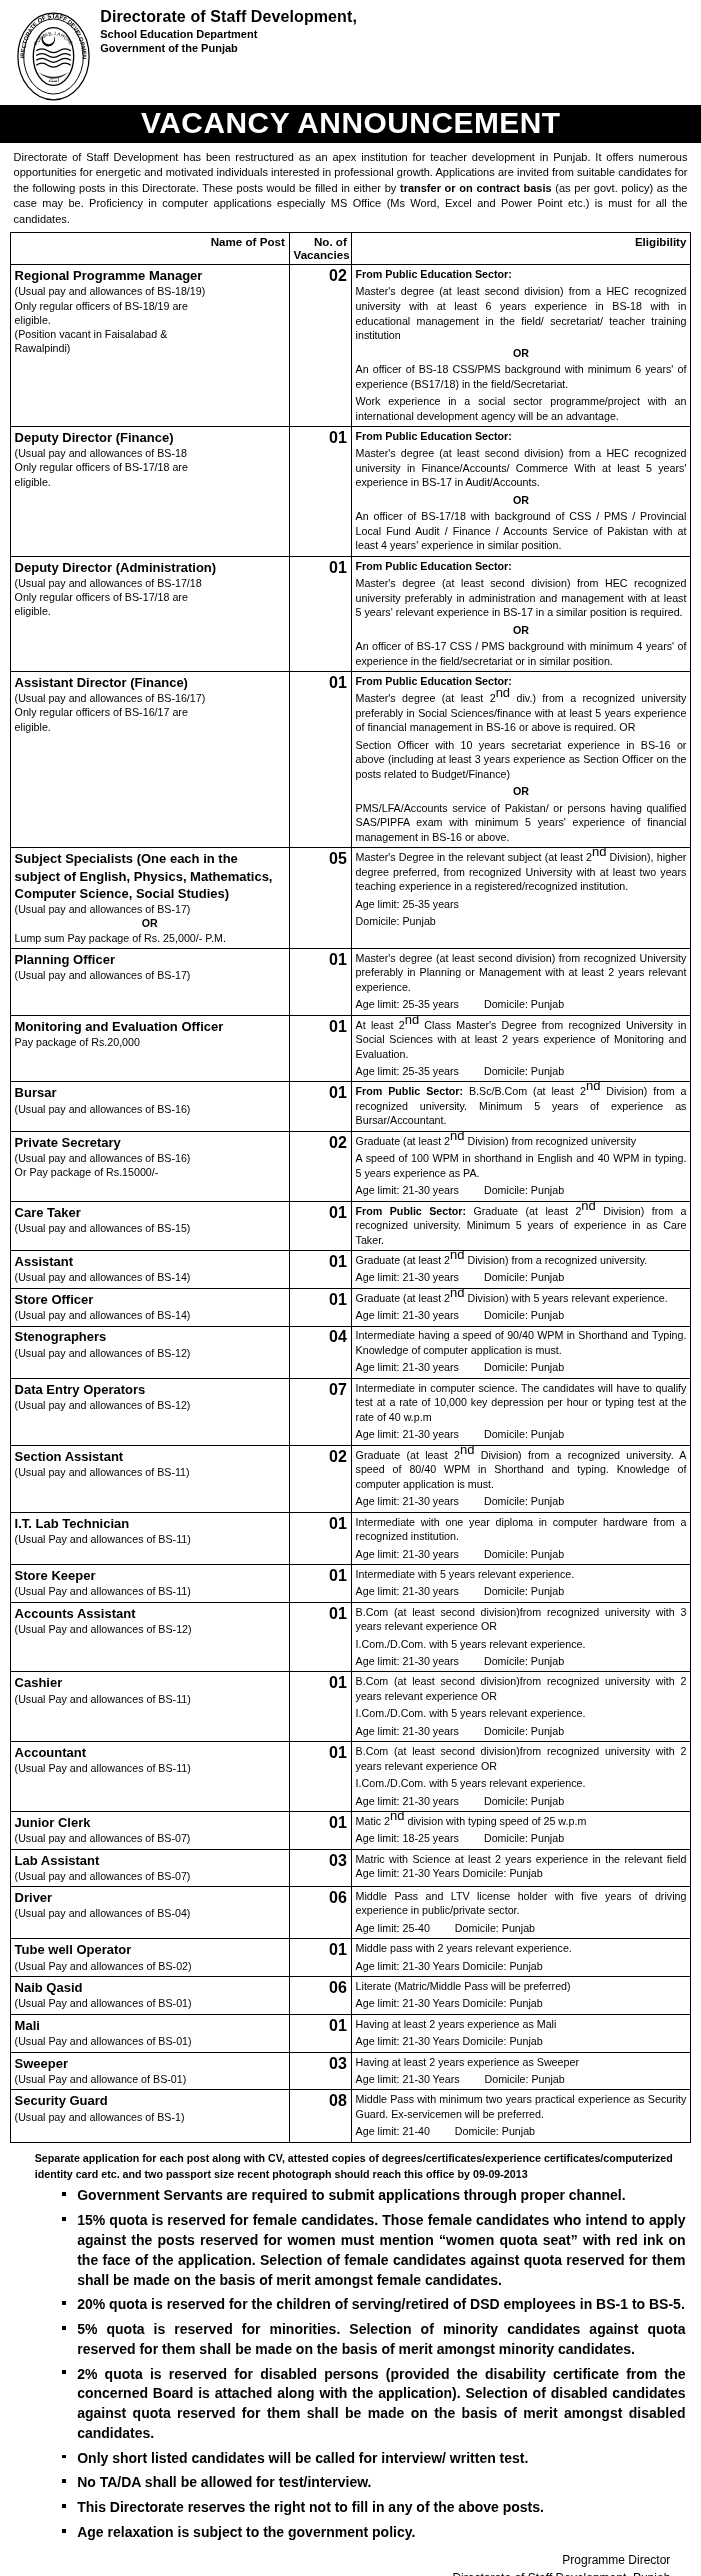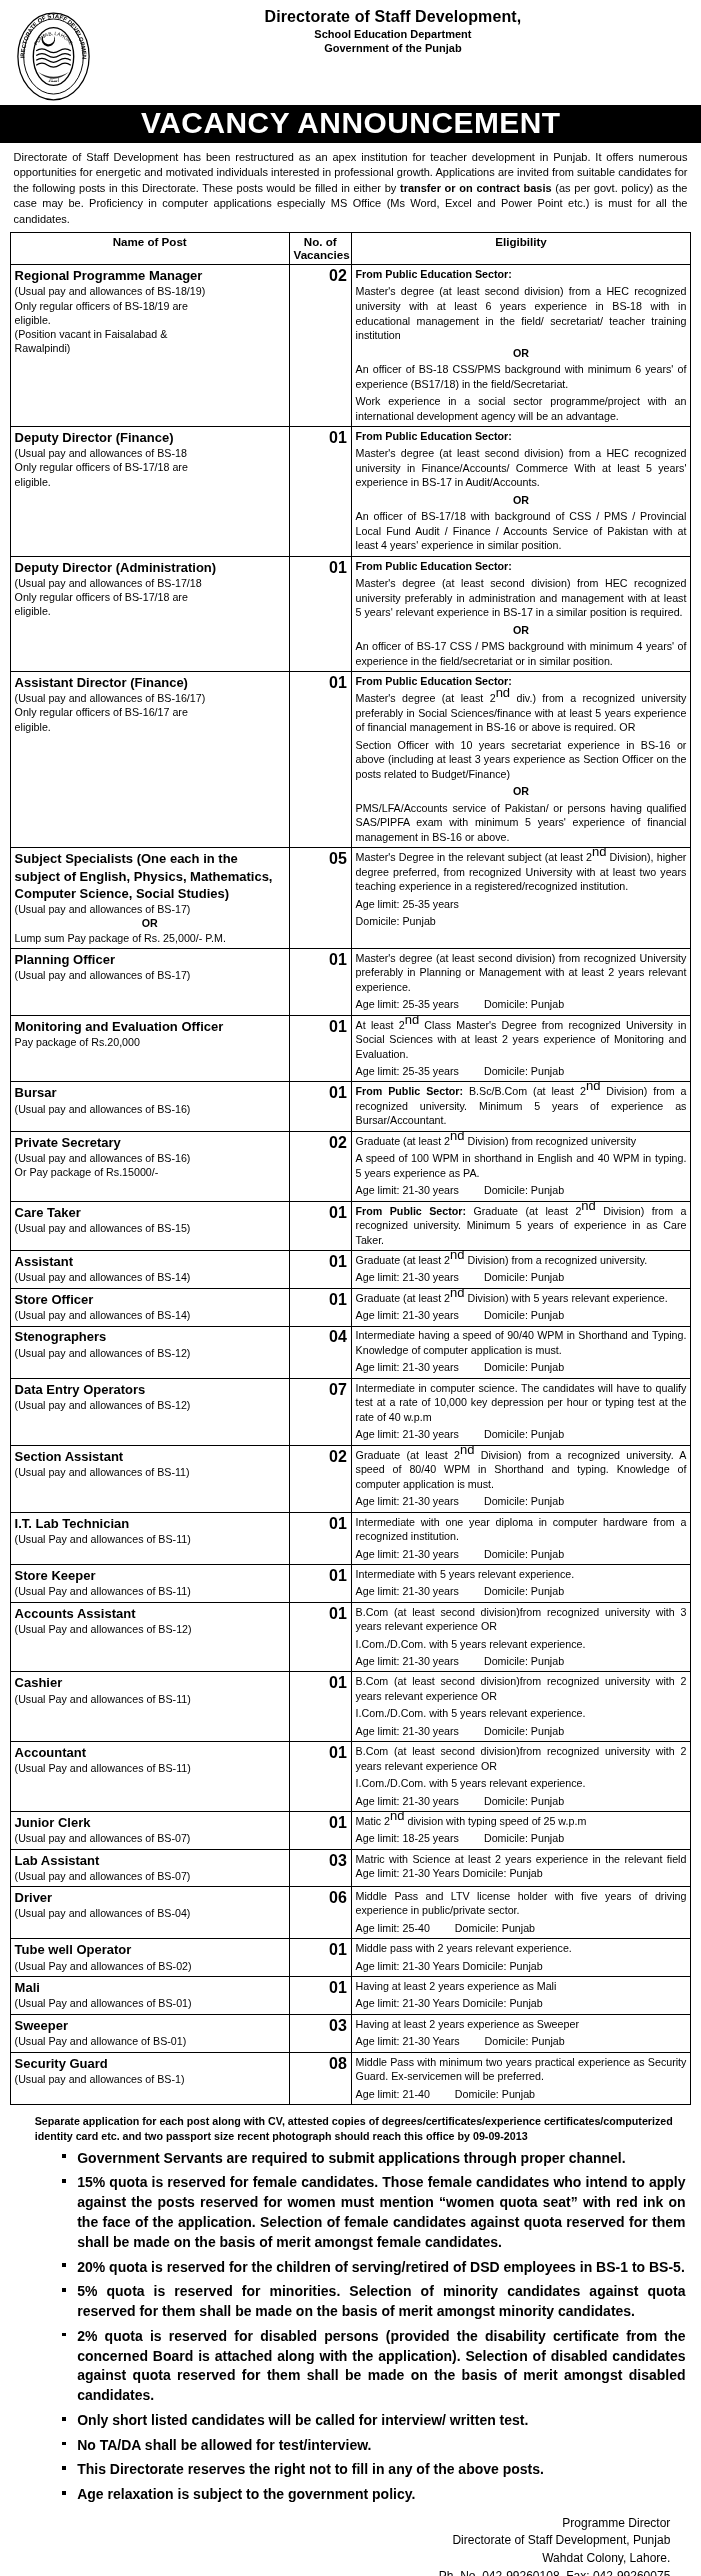--- a/index.html
+++ b/index.html
@@ -26,21 +26,21 @@
     padding: 1.9px 0 0 5.8px;
   }
   .logo {
     width: 79px;
     flex: 0 0 79px;
     padding-top: 1.9px;
   }
   .logo svg { display:block; }
   .head-text {
     flex: 1 1 auto;
-    text-align: center;
+    text-align: left;
     padding-right: 5.8px;
   }
   .org-title {
     font-size: 16px;
     font-weight: bold;
     letter-spacing: 0.1px;
     line-height: 1.15;
   }
   .org-sub1 { font-size: 11px; font-weight: bold; line-height: 1.3; margin-top:1px;}
   .org-sub2 { font-size: 11px; font-weight: bold; line-height: 1.3; }
@@ -74,21 +74,21 @@
     border-collapse: collapse;
     table-layout: fixed;
     border: 1.4px solid #000;
   }
   table.posts td, table.posts th {
     border: 1px solid #000;
     vertical-align: top;
     padding: 1.9px 3.9px 2.9px 3.9px;
   }
   th.th-post, th.th-vac, th.th-elig {
-    text-align: center;
+    text-align: right;
     font-size: 11.6px;
     font-weight: bold;
     vertical-align: middle;
     padding: 2.9px 1.9px 3.9px 1.9px;
   }
   col.c-post { width: 279px; }
   col.c-vac  { width: 62px; }
   col.c-elig { width: auto; }
 
   td.post { font-size: 10.7px; line-height: 1.33; }
@@ -503,20 +503,31 @@
             <div class="pline">(Usual Pay and allowances of BS-02)</div>
           </td>
           <td class="vac">01</td>
           <td class="elig">
             <p class="j">Middle pass with 2 years relevant experience.</p>
             <p class="age">Age limit: 21-30 Years Domicile: Punjab</p>
           </td>
         </tr>
         <tr>
           <td class="post">
+            <div class="pname">Naib Qasid</div>
+            <div class="pline">(Usual Pay and allowances of BS-01)</div>
+          </td>
+          <td class="vac">06</td>
+          <td class="elig">
+            <p class="j">Literate (Matric/Middle Pass will be preferred)</p>
+            <p class="age">Age limit: 21-30 Years Domicile: Punjab</p>
+          </td>
+        </tr>
+        <tr>
+          <td class="post">
             <div class="pname">Mali</div>
             <div class="pline">(Usual Pay and allowances of BS-01)</div>
           </td>
           <td class="vac">01</td>
           <td class="elig">
             <p class="j">Having at least 2 years experience as Mali</p>
             <p class="age">Age limit: 21-30 Years Domicile: Punjab</p>
           </td>
         </tr>
         <tr>

